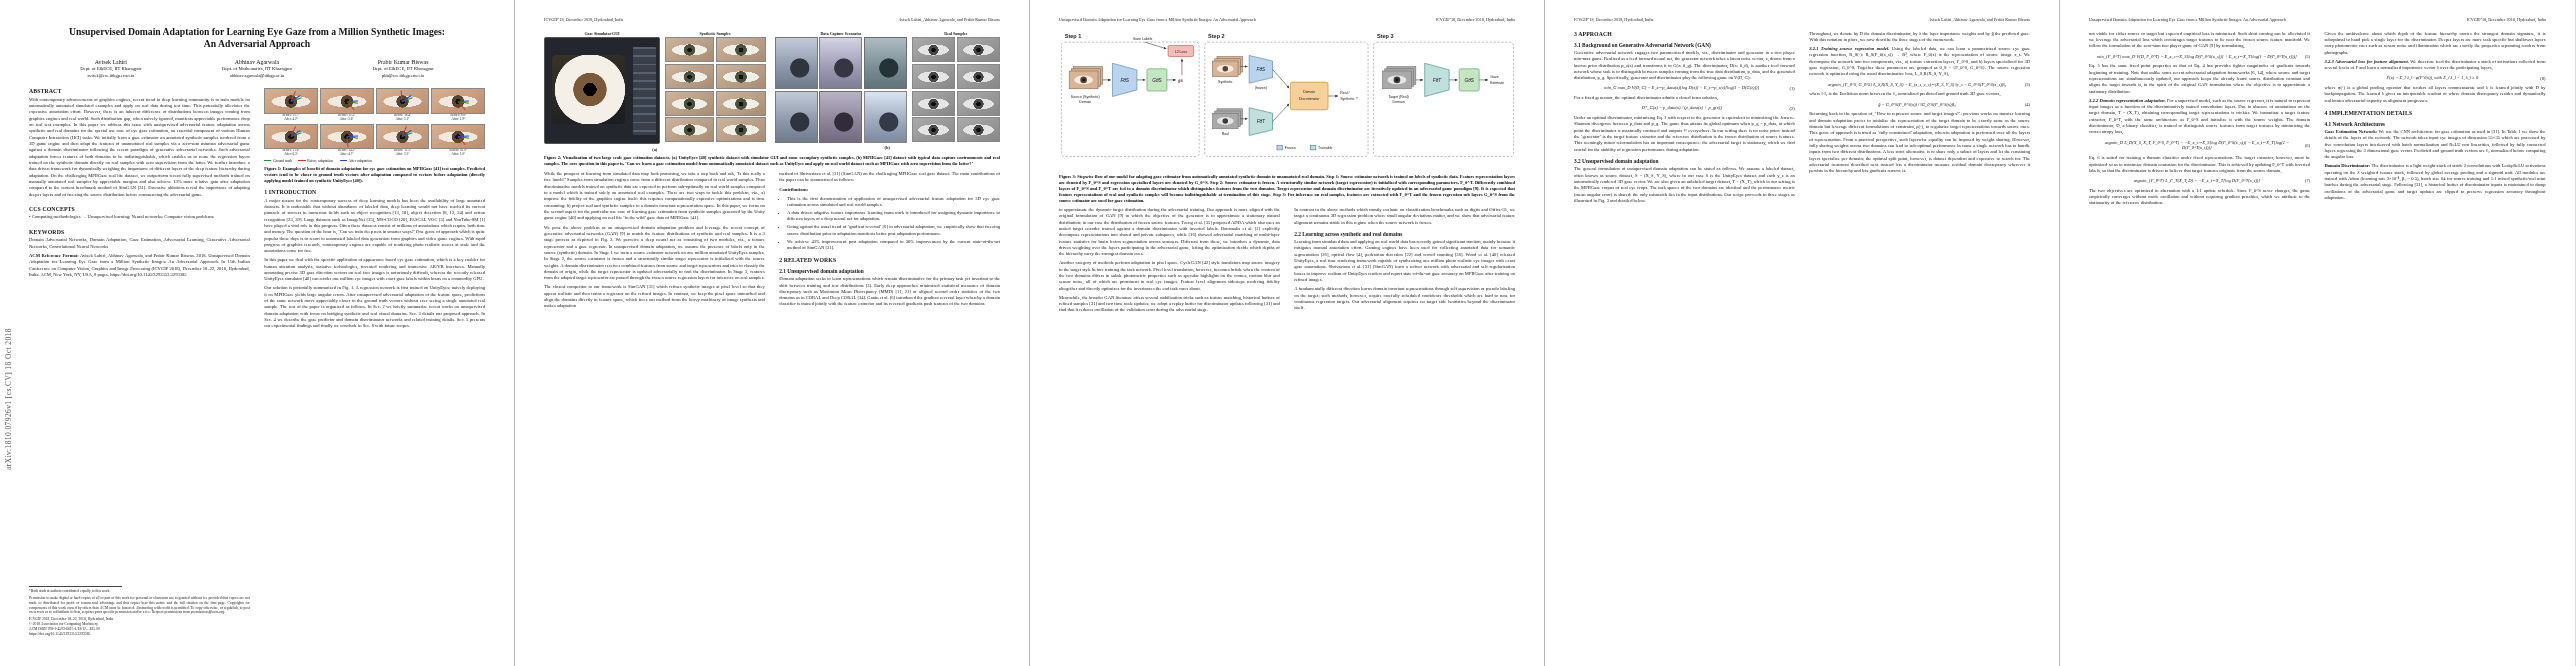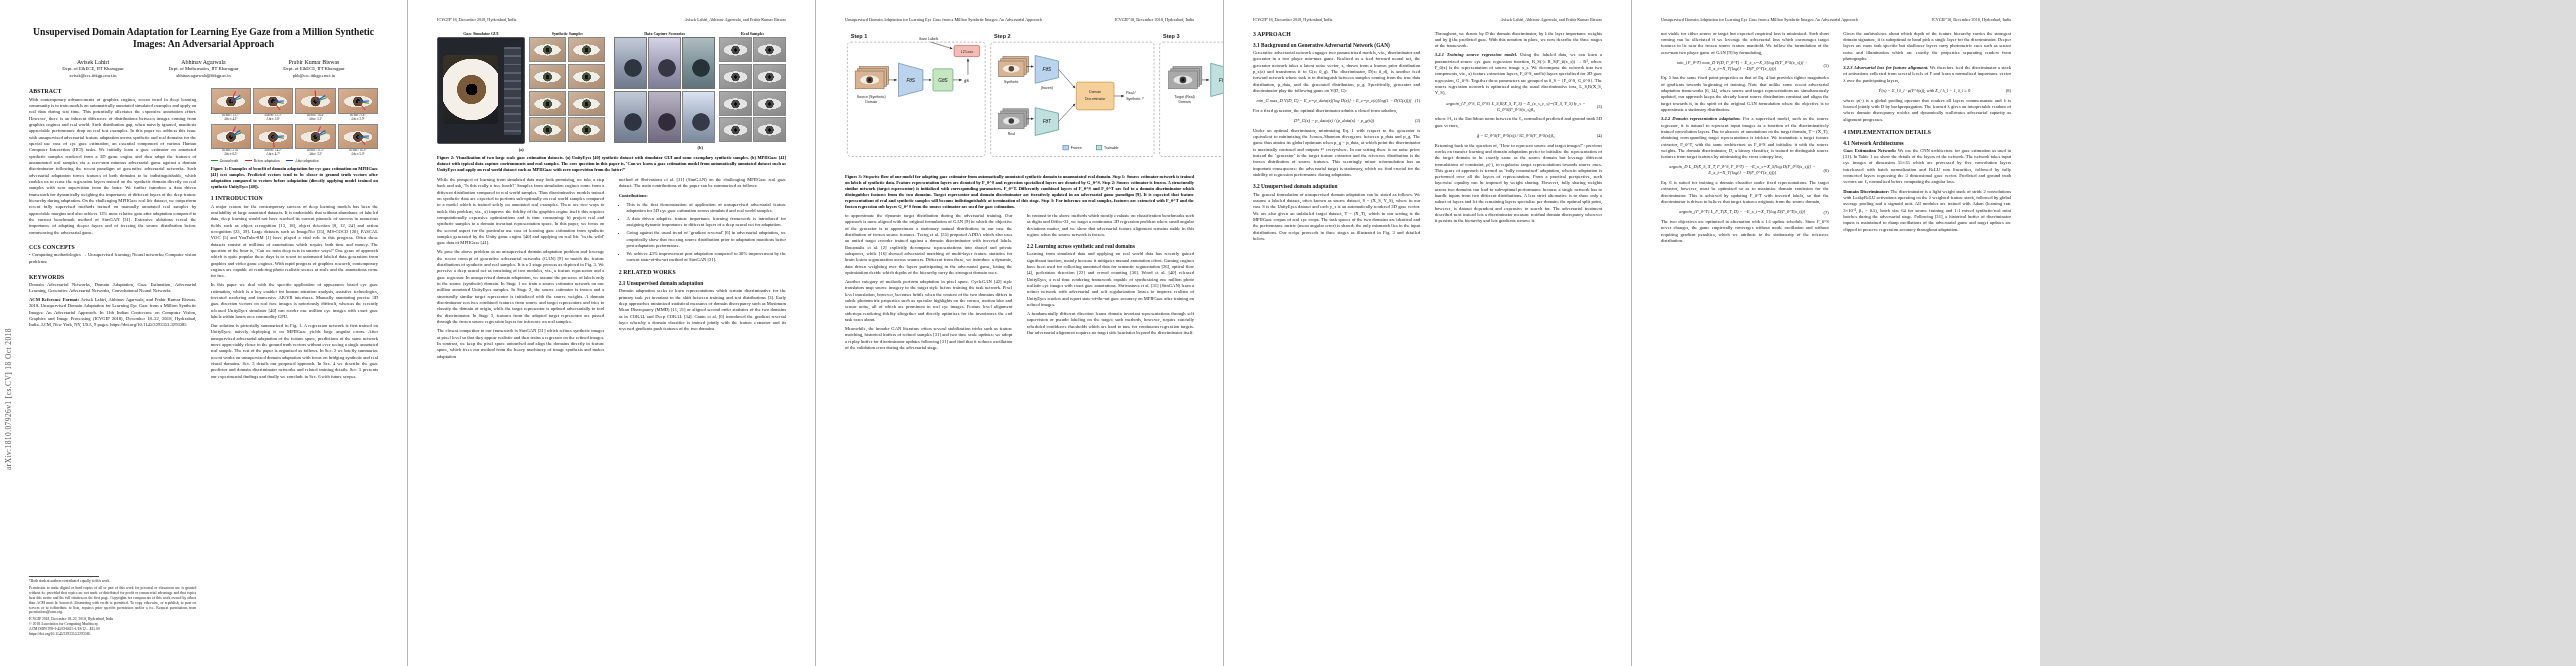--- a/index.html
+++ b/index.html
@@ -1,19 +1,19 @@
 <!DOCTYPE html>
 <html style="font-size:9px"><head>
 <meta charset="utf-8">
 <style>
   * { margin:0; padding:0; box-sizing:border-box; }
   html,body { background:#dcdcdc; }
   body { width:2576px; height:667px; font-family:"Liberation Serif", serif; color:#141414; }
   .pages { display:flex; width:2576px; height:667px; }
-  .page { width:408px; height:667px; background:#ffffff; position:relative; padding:16.7px 29px 14.5px 29px; border-right:0.6px solid #b5b5b5; overflow:hidden; }
+  .page { width:515px; height:667px; background:#ffffff; position:relative; padding:16.7px 29px 14.5px 29px; border-right:0.6px solid #b5b5b5; overflow:hidden; }
   .page:last-child { border-right:none; }
 
   
   .runhead { display:flex; justify-content:space-between; font-size:4.2px; color:#222; margin-bottom:9px; }
 
   
   .cols { display:flex; gap:14.5px; }
   .col { width:221px; }
   .flexcol { display:flex; flex-direction:column; height:100%; }
   .p1cols { height:548px; }

